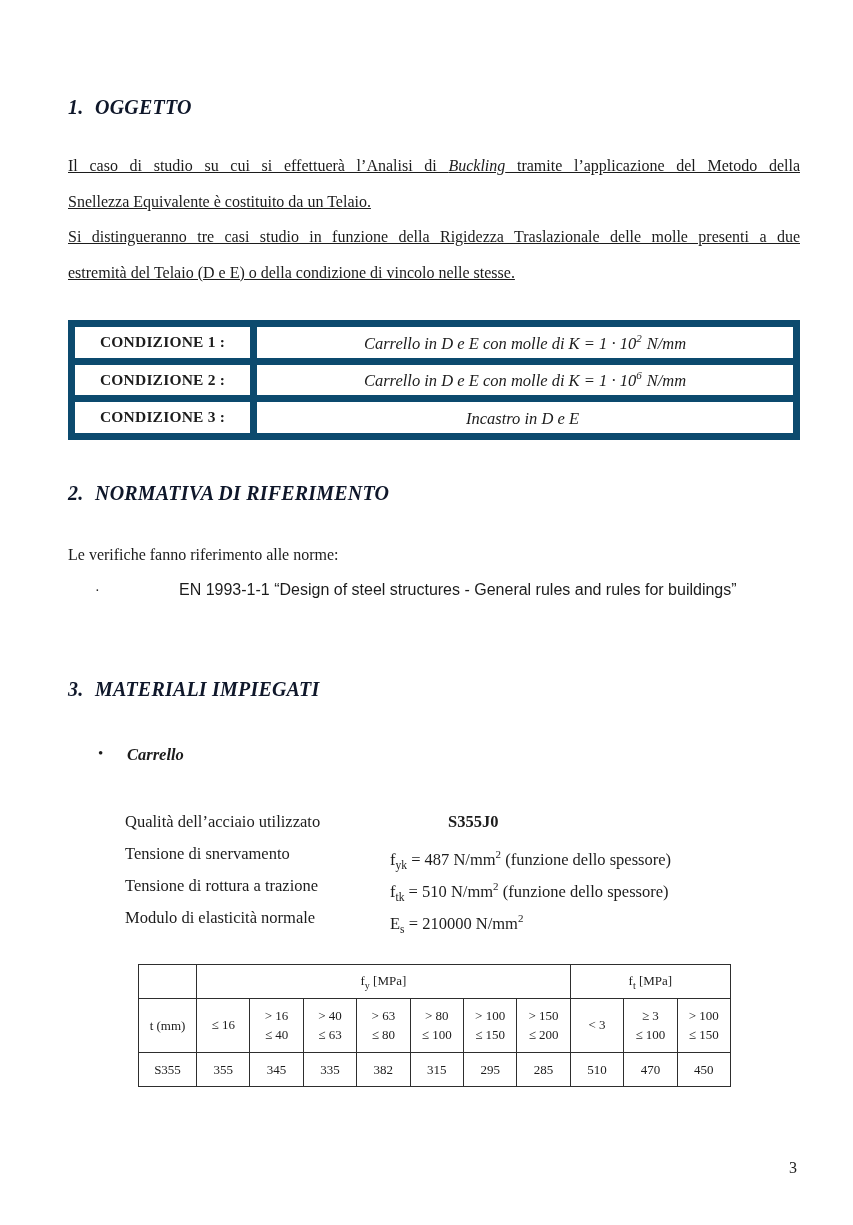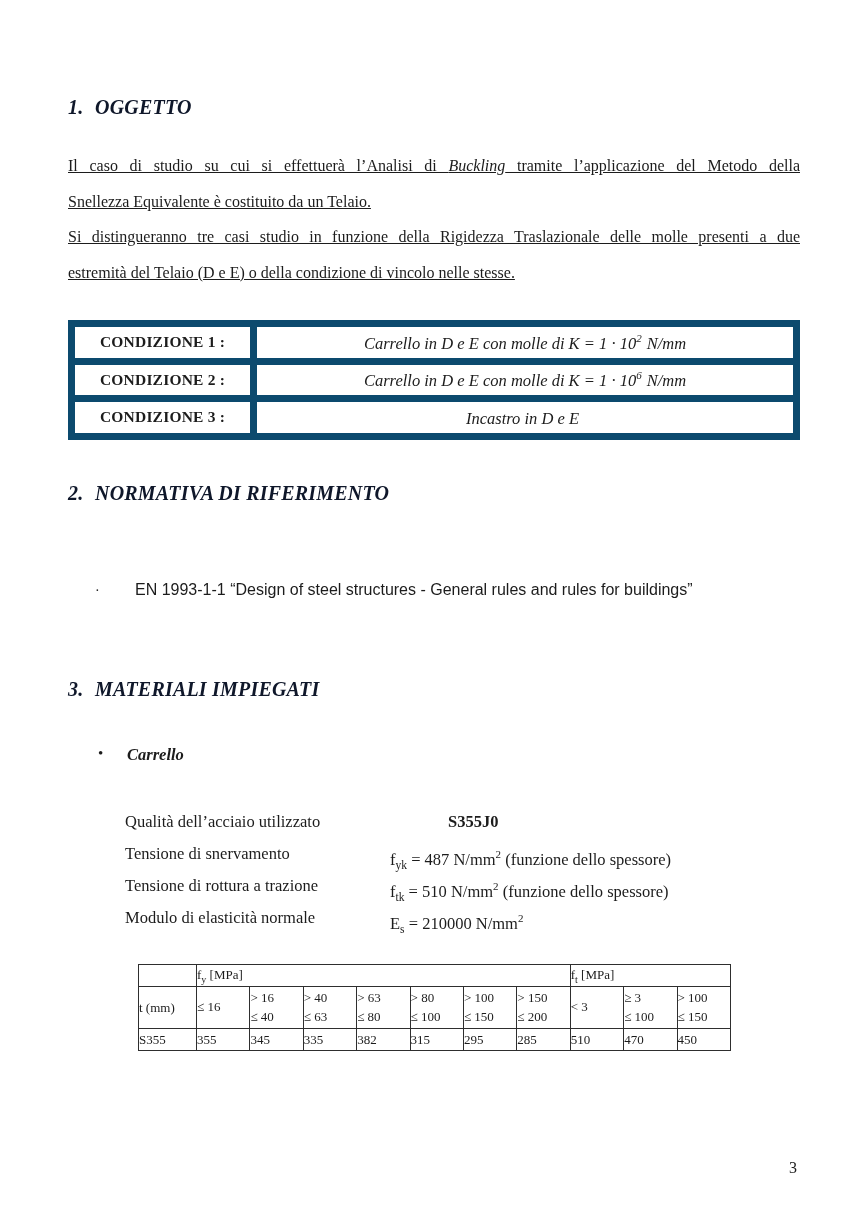--- a/index.html
+++ b/index.html
@@ -21,35 +21,35 @@
   .italic { font-style:italic; }
 
   table { border-collapse:collapse; }
   .cond-table { position:absolute; left:68px; top:320px; width:732px; }
   .cond-table td { border:7px solid #0c4a6e; height:30.5px; padding:0; }
   .cond-label { width:175px; text-align:center; font-weight:bold; font-size:15.5px; letter-spacing:0.2px; }
   .cond-value { text-align:center; font-style:italic; font-size:16.5px; }
   .cond-value sup { font-size:11px; margin-right:5px; }
 
   .text-line { position:absolute; font-size:16px; white-space:nowrap; }
-  .sans { font-family:"Liberation Sans","DejaVu Sans",sans-serif; }
+  .sans { font-family:"Liberation Sans","DejaVu Sans",sans-serif;margin-left:44px; }
 
   .mat-block { position:absolute; left:125px; top:806px; width:640px; font-size:16.5px; }
   .mat-row { position:relative; height:32px; line-height:32px; white-space:nowrap; }
   .mat-value { position:absolute; left:265px; top:0; }
   .mat-value sub { font-size:11.5px; }
   .mat-value sup { font-size:11px; }
   .s355 { font-weight:bold; margin-left:58px; }
 
   .steel-table {
     position:absolute; left:138px; top:964px; width:592px;
     table-layout:fixed; font-size:13px;
   }
   .steel-table td {
-    border:1.5px solid #2e2e2e; padding:0; text-align:left; vertical-align:middle;
+    border:1.5px solid #2e2e2e; padding:6px; text-align:center; vertical-align:middle;
   }
   .steel-table .group-row td { height:21px; }
   .steel-table .thr-row td { height:41px; }
   .steel-table .val-row td { height:21px; }
   .steel-table .thr-row td div { line-height:18.5px; }
   .steel-table sub { font-size:10px; }
 
   .page-number { position:absolute; left:789px; top:1159px; font-size:16px; }
 
   .bullet-marker { position:absolute; white-space:nowrap; }
@@ -84,20 +84,21 @@
         <td class="cond-label">CONDIZIONE 3 :</td>
         <td class="cond-value"><span>Incastro in D e E</span><sup></sup><span></span></td>
       </tr>
     </tbody>
   </table>
 
   <div class="heading" style="top:482px;">
     <span class="num">2.</span><span>NORMATIVA DI RIFERIMENTO</span>
   </div>
 
+  <div class="text-line" style="left:68px; top:546px;">Le verifiche fanno riferimento alle norme:</div>
 
   <div class="bullet-marker" style="left:95px; top:583px; font-size:14px;">·</div>
   <div class="text-line sans" style="left:135px; top:581px;">EN 1993-1-1 “Design of steel structures - General rules and rules for buildings”</div>
 
   <div class="heading" style="top:678px;">
     <span class="num">3.</span><span>MATERIALI IMPIEGATI</span>
   </div>
 
   <div class="bullet-marker" style="left:98px; top:745px; font-size:15px;">•</div>
   <div class="text-line" style="left:127px; top:745px; font-weight:bold; font-style:italic; font-size:16.5px;">Carrello</div>

